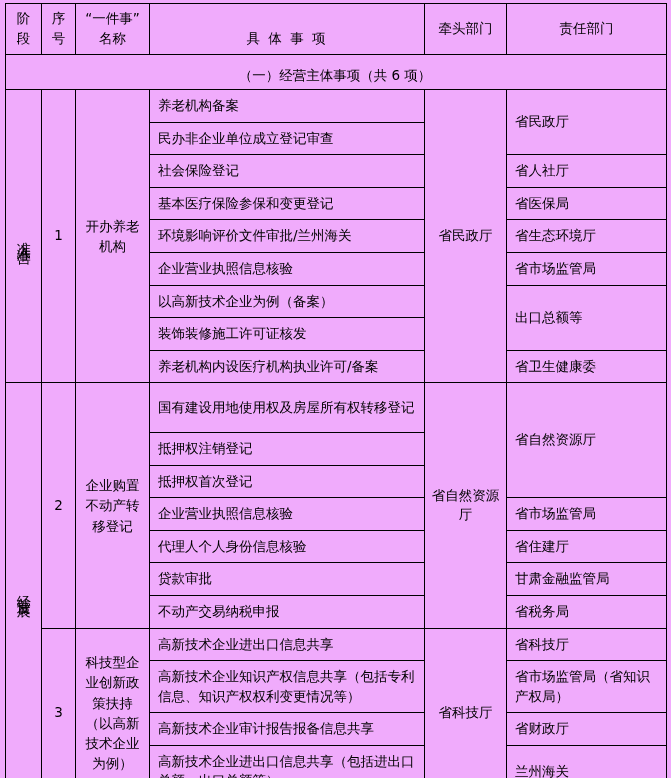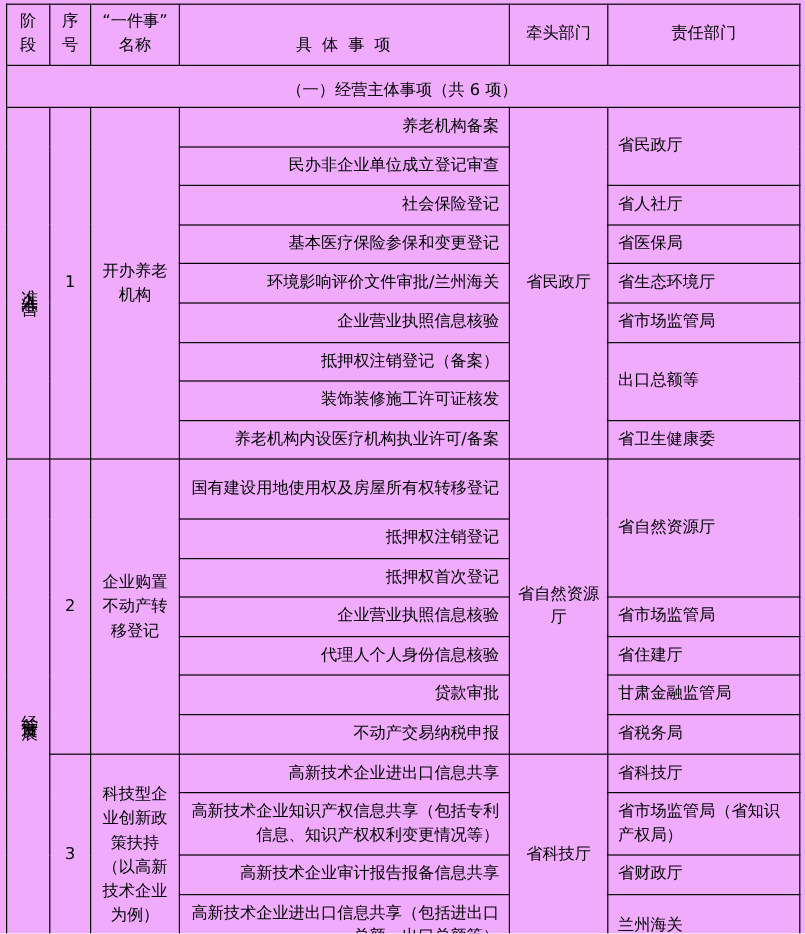--- a/index.html
+++ b/index.html
@@ -71,21 +71,21 @@
     align-items: center;
     justify-content: center;
     height: 100%;
   }
   
   .itemcell {
     text-align: left;
   }
   .itemcell .cellpad {
     padding: 6px 8px 6px 8px;
-    text-align: right;
+    text-align: left;
   }
   .deptcell {
     text-align: left;
   }
   .deptcell .cellpad {
     padding: 6px 8px;
     text-align: left;
   }
   .rowh {
     height: 31px;
@@ -202,21 +202,21 @@
     <tr class="rowh">
       <td class="itemcell">
             <div class="cellpad">企业营业执照信息核验</div>
           </td>
       <td class="deptcell">
             <div class="cellpad">省市场监管局</div>
           </td>
     </tr>
     <tr class="rowh">
       <td class="itemcell">
-            <div class="cellpad">抵押权注销登记（备案）</div>
+            <div class="cellpad">以高新技术企业为例（备案）</div>
           </td>
       <td rowspan="2" class="deptcell">
             <div class="cellpad">出口总额等</div>
           </td>
     </tr>
     <tr class="rowh">
       <td class="itemcell">
             <div class="cellpad">装饰装修施工许可证核发</div>
           </td>
     </tr>

